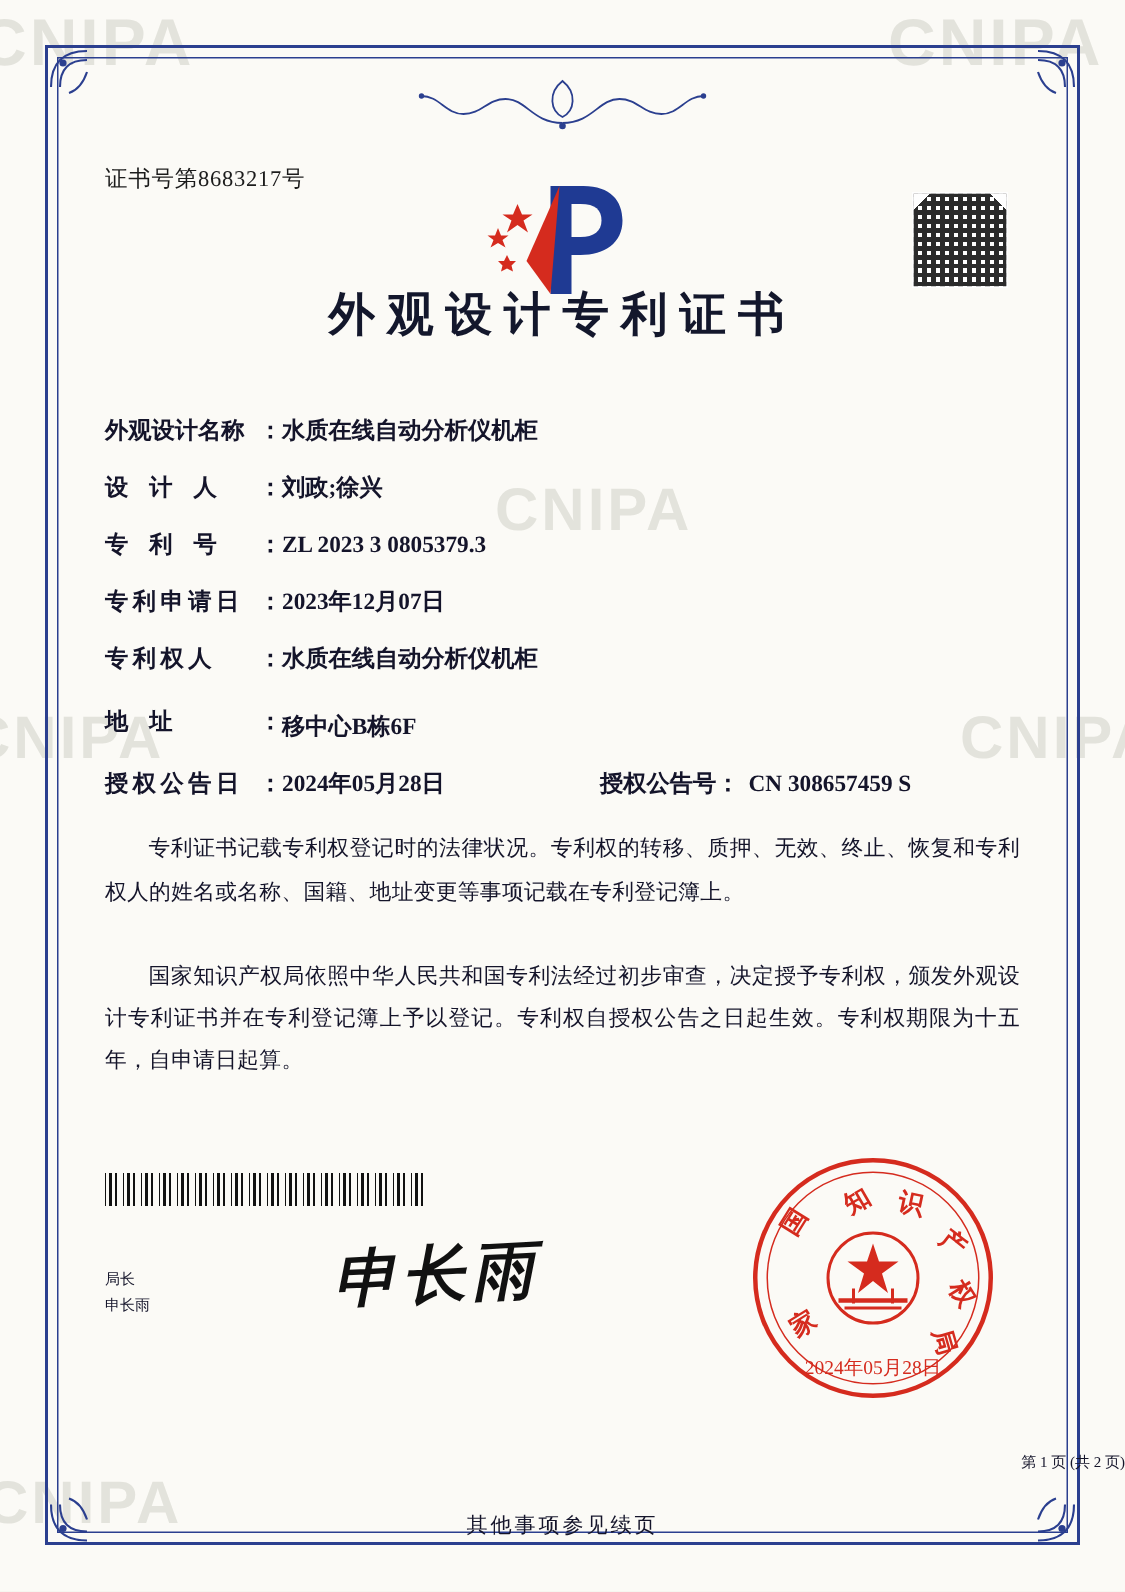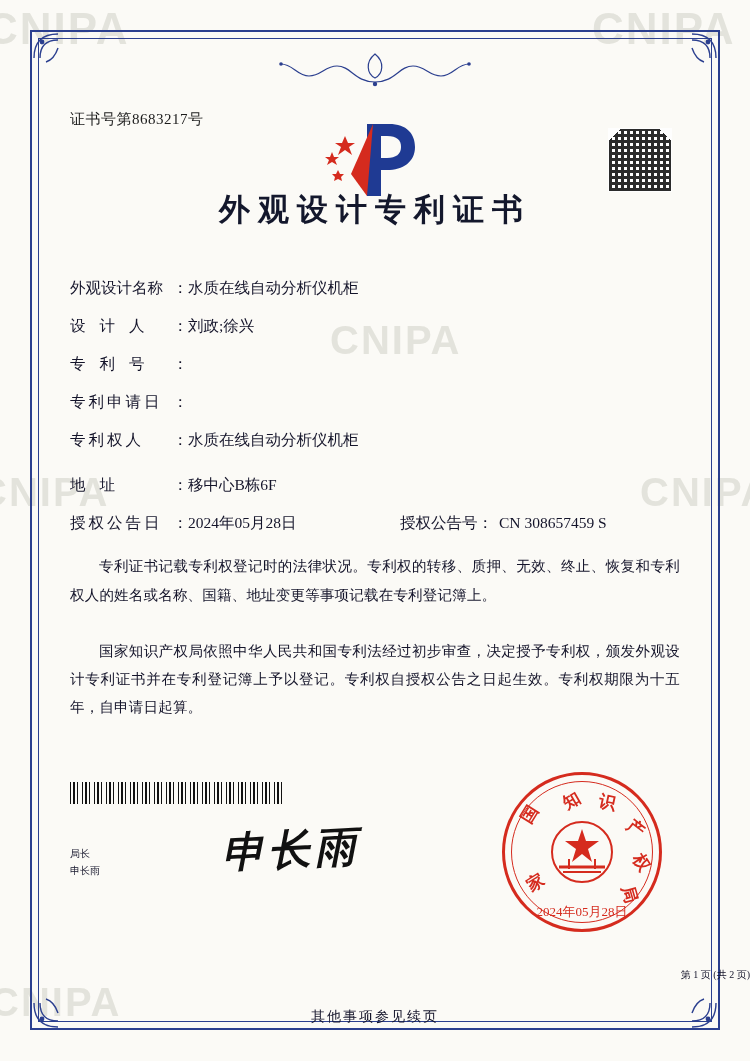--- a/index.html
+++ b/index.html
@@ -124,22 +124,23 @@
   }
 
   .fields {
     margin-top: 48px;
     font-size: 15.5px;
     color: #14142a;
     line-height: 1.1;
   }
   .frow {
     display: flex;
-    align-items: flex-end;
+    align-items: center;
     margin-bottom: 21px;
+    font-weight: bold;
   }
   .flabel {
     width: 118px;
     flex: 0 0 118px;
     display: flex;
     justify-content: space-between;
     letter-spacing: 0;
   }
   .flabel span { display:inline-block; }
   .fvalue { flex: 1; }
@@ -342,27 +343,29 @@
             <span>：</span>
         </div>
         <div class="fvalue">刘政;徐兴</div>
       </div>
 
       <div class="frow">
         <div class="flabel">
           <span style="letter-spacing:14px">专利号</span>
             <span>：</span>
         </div>
+        <div class="fvalue">ZL 2023 3 0805379.3</div>
       </div>
 
       <div class="frow">
         <div class="flabel">
           <span style="letter-spacing:3px">专利申请日</span>
             <span>：</span>
         </div>
+        <div class="fvalue">2023年12月07日</div>
       </div>
 
       <div class="frow">
         <div class="flabel">
           <span style="letter-spacing:3px">专利权人</span>
             <span>：</span>
         </div>
         <div class="fvalue">水质在线自动分析仪机柜</div>
       </div>
 

